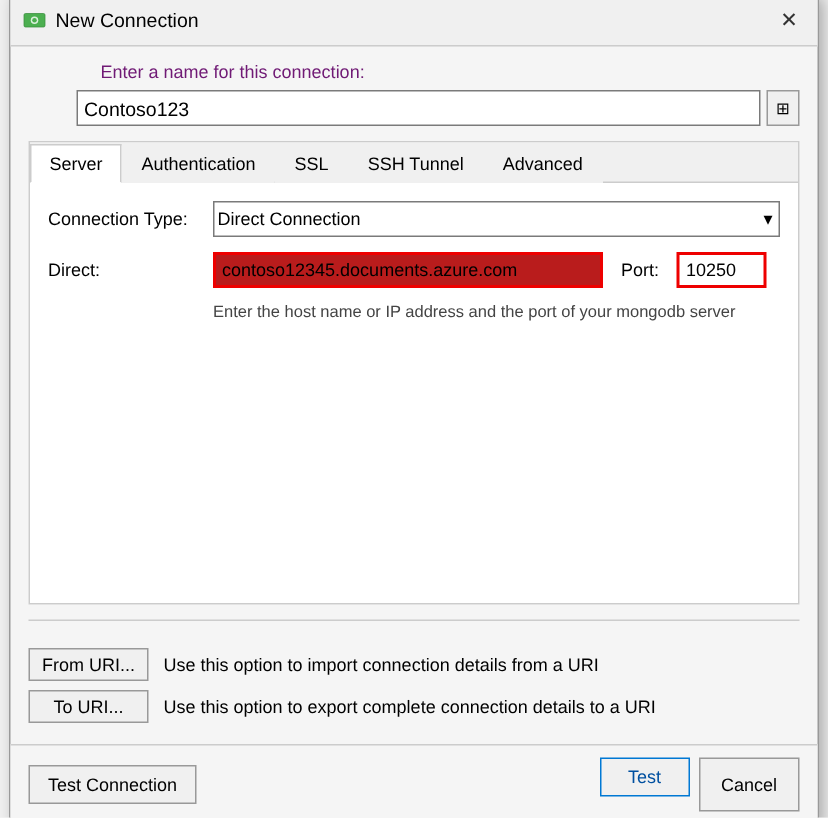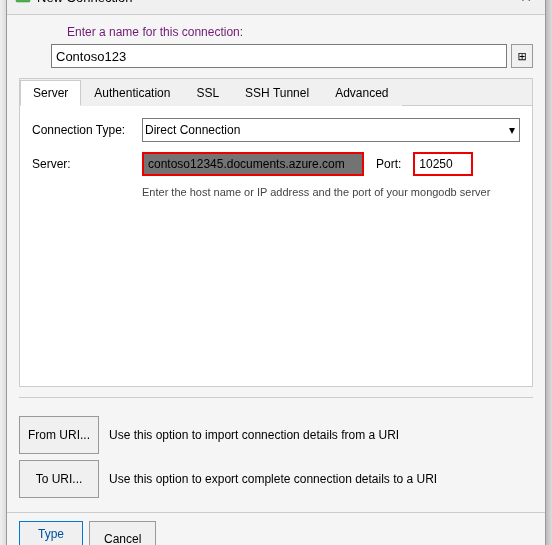--- a/index.html
+++ b/index.html
@@ -157,22 +157,22 @@
       position: absolute;
       right: 5px;
       pointer-events: none;
       font-size: 12px;
     }
     .server-input {
       height: 24px;
       border: 2px solid #e00;
       padding: 4px 4px;
       font-size: 12px;
-      background: #737373;
-      width: 222px;
+      background: #b91c1c;
+      width: 260px;
     }
     .port-label {
       font-size: 12px;
       margin: 0 6px;
     }
     .port-input {
       height: 24px;
       width: 60px;
       border: 2px solid #e00;
       padding: 2px 4px;
@@ -196,21 +196,21 @@
       gap: 6px;
       padding: 8px 0 4px 0;
     }
     .uri-row {
       display: flex;
       align-items: center;
       gap: 10px;
     }
     .uri-btn {
       min-width: 80px;
-      height: 38px;
+      height: 22px;
       border: 1px solid #999;
       background: #f0f0f0;
       cursor: pointer;
       font-size: 12px;
       padding: 0 8px;
     }
     .uri-description {
       font-size: 12px;
       color: #000;
     }
@@ -293,21 +293,21 @@
           <div class="select-wrapper">
             <select class="select-input">
               <option>Direct Connection</option>
               <option>Replica Set</option>
               <option>Sharded Cluster</option>
             </select>
           </div>
         </div>
 
         <div class="form-row">
-          <div class="form-label">Server:</div>
+          <div class="form-label">Direct:</div>
           <div class="form-control-group">
             <input type="text" class="server-input" value="contoso12345.documents.azure.com" style="">
             <span class="port-label">Port:</span>
             <input type="text" class="port-input" value="10250" style="">
           </div>
         </div>
 
         <div class="hint-text">Enter the host name or IP address and the port of your mongodb server</div>
       </div>
     </div>
@@ -320,18 +320,19 @@
         <span class="uri-description">Use this option to import connection details from a URI</span>
       </div>
       <div class="uri-row">
         <button class="uri-btn">To URI...</button>
         <span class="uri-description">Use this option to export complete connection details to a URI</span>
       </div>
     </div>
   </div>
 
   <div class="footer">
+    <button class="test-btn">Test Connection</button>
     <div class="footer-right">
-      <button class="save-btn">Type</button>
+      <button class="save-btn">Test</button>
       <button class="cancel-btn">Cancel</button>
     </div>
   </div>
 </div>
 
 </body></html>

